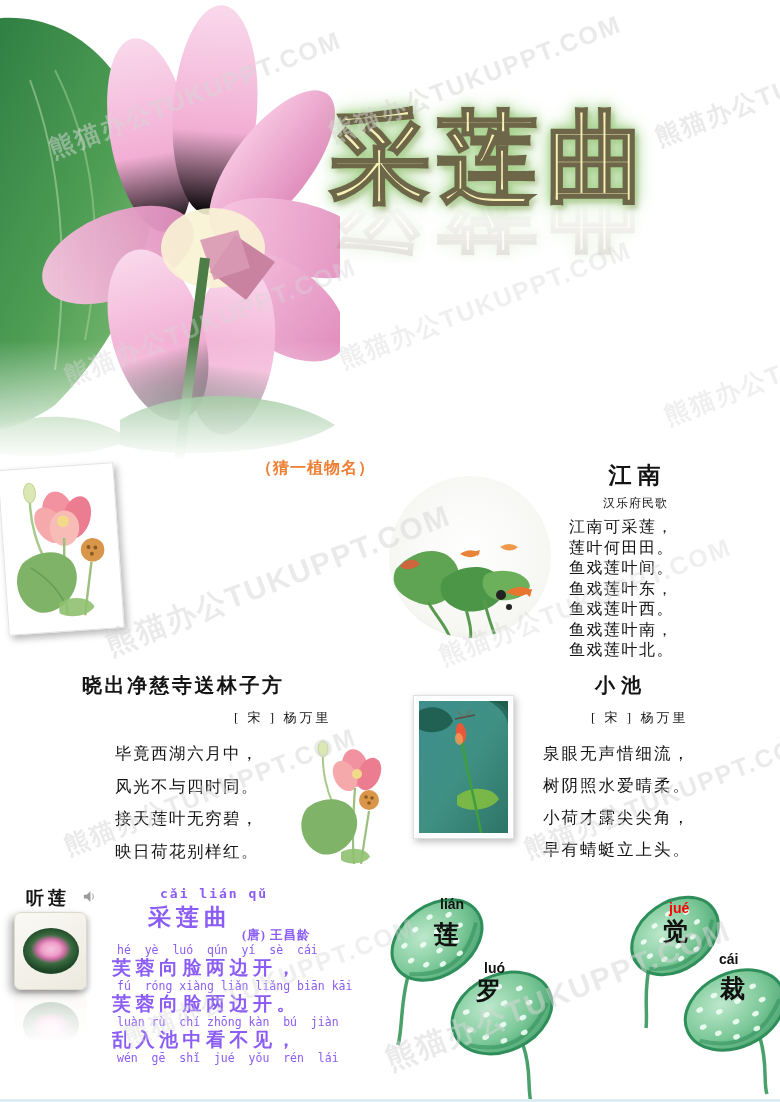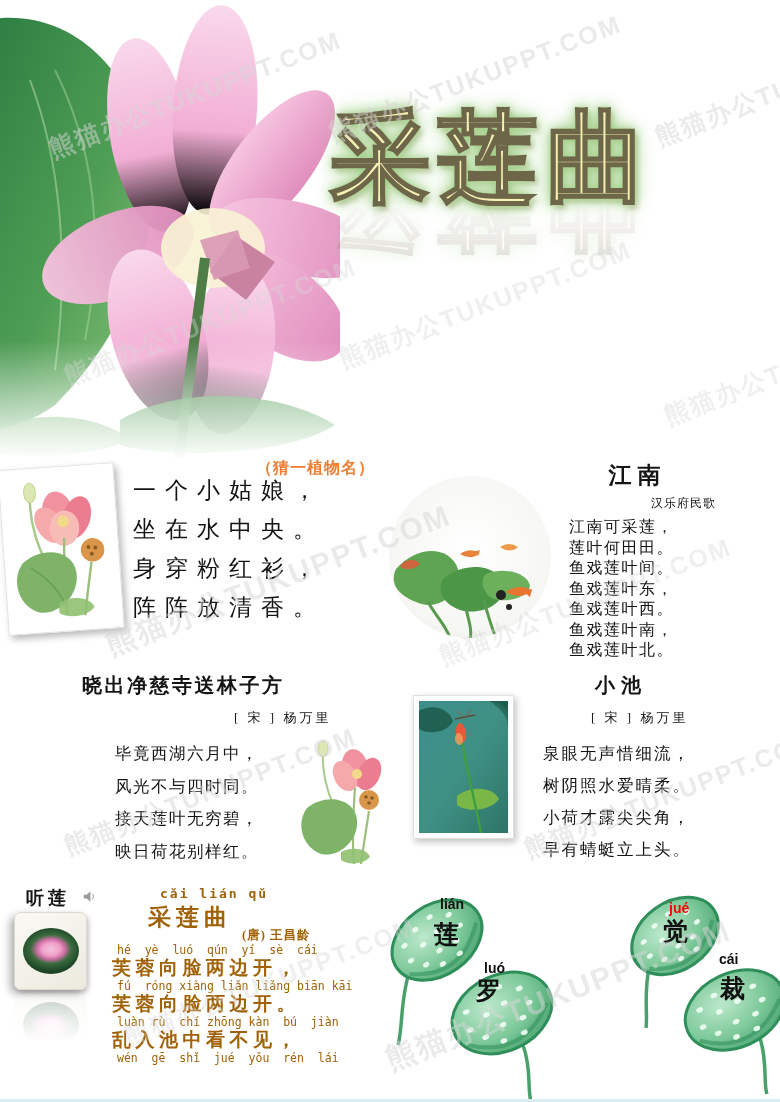--- a/index.html
+++ b/index.html
@@ -41,21 +41,21 @@
   .wcard1 { position:absolute; left:3px; top:466px; width:116px; height:166px; background:#fff;
             border:1px solid #e3e3e0; box-shadow:3px 4px 7px rgba(0,0,0,.28); transform:rotate(-4deg); }
   .wcard1 svg { width:100%; height:100%; }
 
   
   .circle-painting { position:absolute; left:388px; top:474px; width:164px; height:166px; }
 
   
   .poem-jiangnan { position:absolute; left:555px; top:460px; width:165px; color:#141414; }
   .poem-jiangnan .title { text-align:center; font-size:23px; font-weight:bold; letter-spacing:6px; }
-  .poem-jiangnan .subtitle { text-align:right; padding-right:4px; font-size:12px; letter-spacing:1px; margin-top:4px; }
+  .poem-jiangnan .subtitle { text-align:center; padding-right:4px; font-size:12px; letter-spacing:1px; margin-top:4px; }
   .poem-jiangnan .line { font-size:16px; letter-spacing:1.5px; line-height:20.5px; margin-left:14px; }
   .poem-jiangnan .lines { margin-top:5px; }
 
   
   .poem-xiaochu { position:absolute; left:82px; top:672px; width:300px; color:#141414; }
   .poem-xiaochu .title { font-size:20px; font-weight:bold; letter-spacing:2.5px; }
   .poem-xiaochu .byline { margin-left:152px; margin-top:10px; font-size:13px; letter-spacing:3px; }
   .poem-xiaochu .line { font-size:16.5px; letter-spacing:1.5px; line-height:32.5px; }
   .poem-xiaochu .lines { margin-left:33px; margin-top:11px; }
 
@@ -86,21 +86,21 @@
             background:radial-gradient(ellipse 55% 48% at 50% 46%, #f5c3de 0%, #ef9fc9 30%, #cf6fa6 45%, #3a6b3e 66%, #1d4526 100%); }
   .tl-reflection { position:absolute; left:14px; top:994px; width:73px; height:60px; border-radius:7px;
              background:linear-gradient(145deg,#faf9f5,#eceade);
              display:flex; align-items:flex-end; justify-content:center; transform:scaleY(-1);
              opacity:.30;
              -webkit-mask-image:linear-gradient(to top, rgba(0,0,0,.8), transparent 80%);
              mask-image:linear-gradient(to top, rgba(0,0,0,.8), transparent 80%); }
   .tl-reflection .tl-img { margin-bottom:8px; }
 
   
-  .poem-cailianqu { position:absolute; left:112px; top:886px; width:280px; color:#a16207; }
+  .poem-cailianqu { position:absolute; left:112px; top:886px; width:280px; color:#8b5cf6; }
   .poem-cailianqu .pinyin-title { margin-left:48px; font-size:13px; font-weight:bold; letter-spacing:2px;
         font-family:"DejaVu Sans Mono", monospace; }
   .poem-cailianqu .title { margin-left:36px; margin-top:1px; font-size:23px; font-weight:bold; letter-spacing:5px; }
   .poem-cailianqu .author { position:absolute; left:130px; top:41px; font-size:12.5px; font-weight:bold; letter-spacing:1px; }
   .poem-cailianqu .couplets { margin-top:11px; }
   .poem-cailianqu .pinyin { font-size:11.5px; font-family:"DejaVu Sans Mono", monospace; white-space:pre;
         margin-left:5px; line-height:13px; }
   .poem-cailianqu .hanzi { font-size:19px; font-weight:bold; letter-spacing:4.5px; line-height:21px; margin-bottom:2px; }
 
   
@@ -165,26 +165,20 @@
       <path d="M -10,430 C 40,408 100,415 130,440 C 90,458 20,460 -10,452 Z" fill="#67ad62" opacity=".8"></path>
 
       <rect x="0" y="340" width="340" height="120" fill="url(#fadeG)"></rect>
     </svg>
   </div>
 
   <div class="slide-title">采莲曲</div>
   <div class="slide-title-reflection">采莲曲</div>
 
   <div class="riddle-hint">（猜一植物名）</div>
-  <div class="riddle">
-    <div class="line">一个小姑娘，</div>
-    <div class="line">坐在水中央。</div>
-    <div class="line">身穿粉红衫，</div>
-    <div class="line">阵阵放清香。</div>
-  </div>
 
   <div class="wcard1">
     <svg viewBox="0 0 116 166">
       <path d="M 30,30 C 28,55 35,80 42,95" stroke="#a8c98a" stroke-width="2.5" fill="none"></path>
       <ellipse cx="30" cy="24" rx="6" ry="10" fill="#dce8b4" stroke="#c2d494" stroke-width="1"></ellipse>
       <g>
         <ellipse cx="58" cy="48" rx="16" ry="24" fill="#f2919f" transform="rotate(-12 58 48)"></ellipse>
         <ellipse cx="76" cy="52" rx="14" ry="22" fill="#ec7d90" transform="rotate(20 76 52)"></ellipse>
         <ellipse cx="48" cy="58" rx="13" ry="20" fill="#f6a9ab" transform="rotate(-30 48 58)"></ellipse>
         <ellipse cx="63" cy="62" rx="15" ry="18" fill="#f8bcb6" transform="rotate(5 63 62)"></ellipse>

